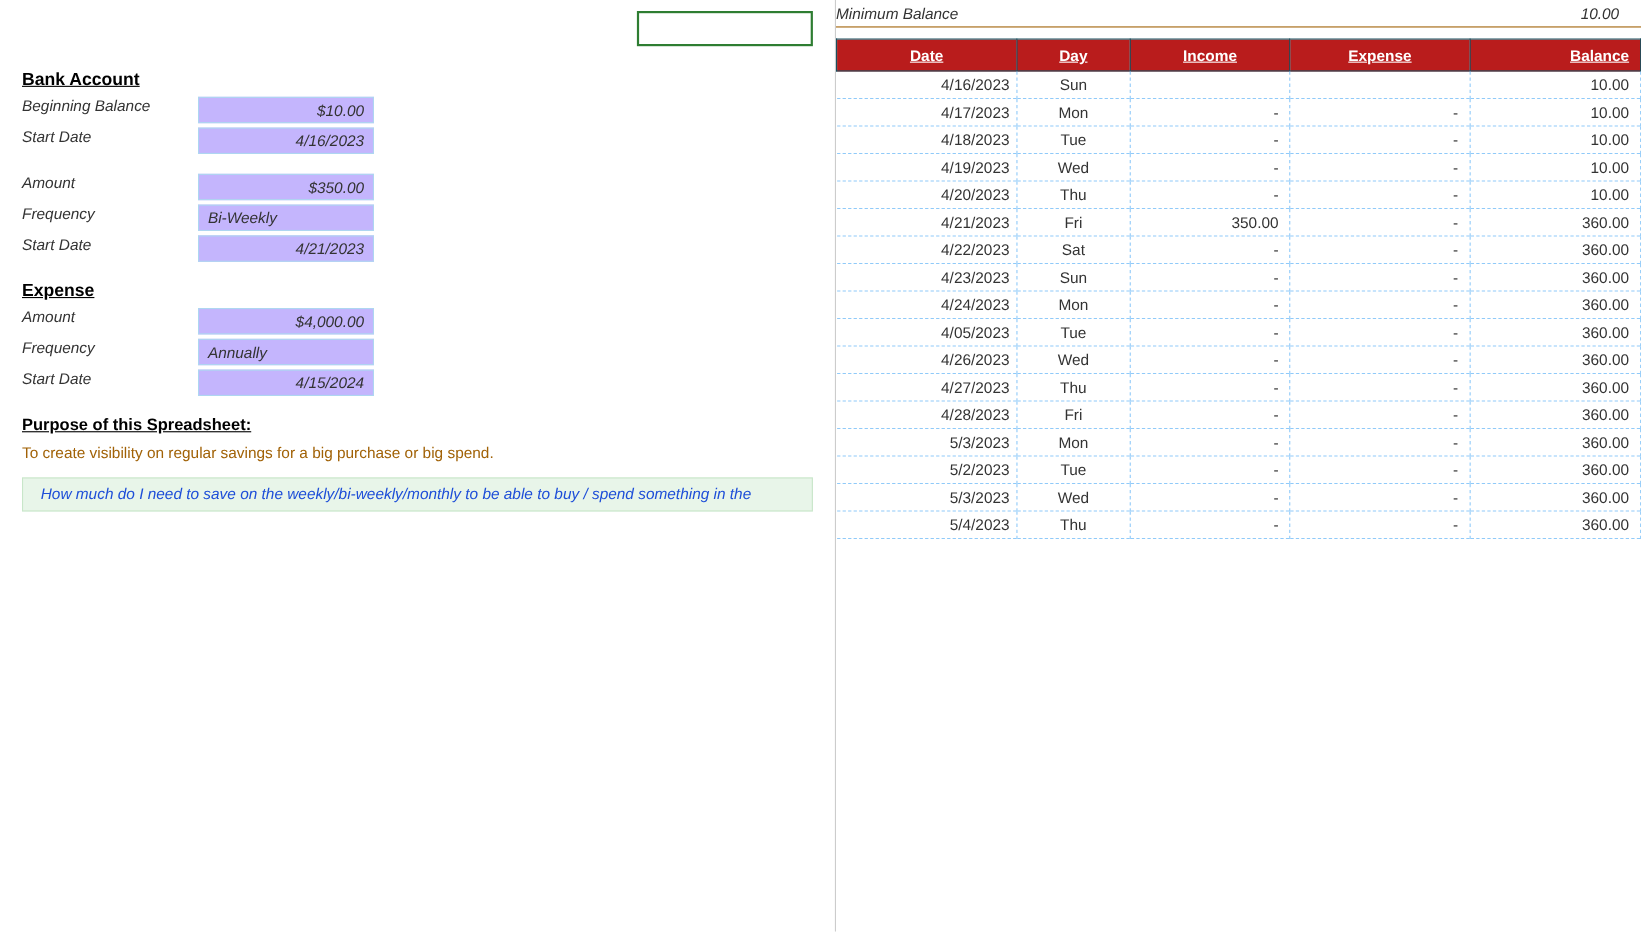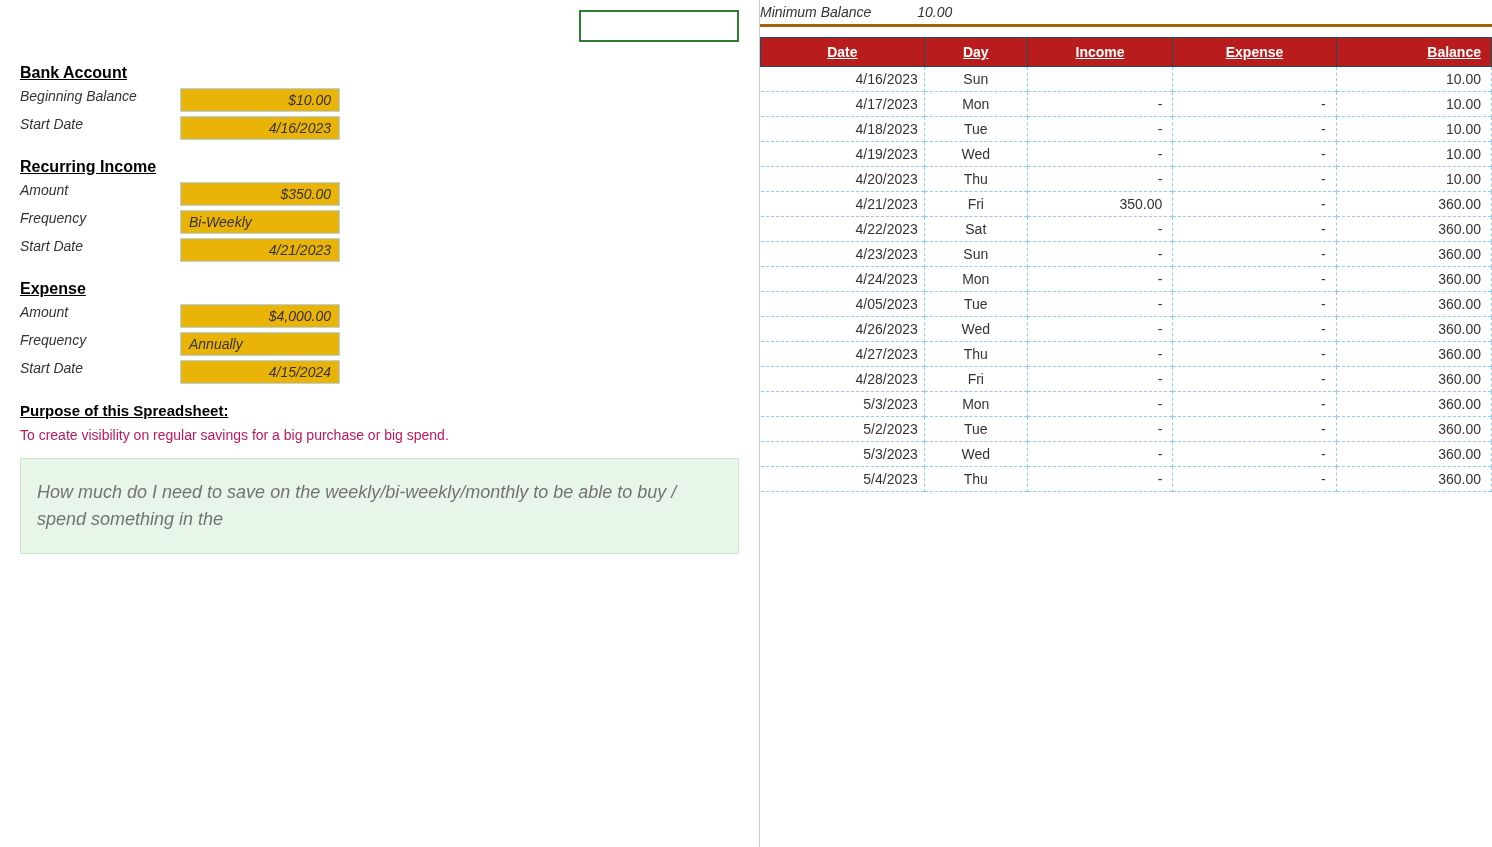--- a/index.html
+++ b/index.html
@@ -28,26 +28,26 @@
     }
     .right-panel {
       flex: 1;
       overflow-y: auto;
       overflow-x: hidden;
     }
 
     
     .top-bar {
       display: flex;
-      justify-content: flex-start;
+      justify-content: space-between;
       align-items: center;
       padding: 4px 20px 4px 0;
       font-style: italic;
       font-size: 14px;
-      border-bottom: 3px solid #a16207;
+      border-bottom: 1px solid #a16207;
       margin-bottom: 10px;
       gap: 36px;
     }
 
     
     .section {
       margin-bottom: 18px;
     }
     .section-title {
       font-weight: bold;
@@ -60,21 +60,21 @@
       align-items: flex-start;
       margin-bottom: 4px;
       font-style: italic;
     }
     .field-label {
       width: 160px;
       font-size: 14px;
       color: #333;
     }
     .field-value {
-      background: #eab308;
+      background: #c4b5fd;
       border: 1px solid #aed6f1;
       padding: 3px 8px;
       min-width: 160px;
       text-align: right;
       font-size: 14px;
       color: #333;
     }
     .field-value.text-left {
       text-align: left;
     }
@@ -85,30 +85,30 @@
     }
     .purpose-title {
       font-weight: bold;
       text-decoration: underline;
       font-size: 15px;
       margin-bottom: 6px;
     }
     .purpose-text {
       font-size: 14px;
       line-height: 1.5;
-      color: #be185d;
+      color: #a16207;
     }
     .italic-note {
       margin-top: 12px;
       background: #e8f5e9;
       border: 1px solid #c8e6c9;
-      padding: 20px 16px;
-      font-style: italic;
-      font-size: 18px;
-      color: #737373;
+      padding: 4px 16px;
+      font-style: italic;
+      font-size: 14px;
+      color: #1d4ed8;
       line-height: 1.5;
     }
 
     
     .data-table {
       width: 100%;
       border-collapse: collapse;
       font-size: 14px;
     }
     .data-table thead tr {
@@ -187,21 +187,20 @@
         <span class="field-label">Beginning Balance</span>
         <span class="field-value">$10.00</span>
       </div>
       <div class="field-row">
         <span class="field-label">Start Date</span>
         <span class="field-value">4/16/2023</span>
       </div>
     </div>
 
     <div class="section">
-      <div class="section-title">Recurring Income</div>
       <div class="field-row">
         <span class="field-label">Amount</span>
         <span class="field-value">$350.00</span>
       </div>
       <div class="field-row">
         <span class="field-label">Frequency</span>
         <span class="field-value text-left">Bi-Weekly</span>
       </div>
       <div class="field-row">
         <span class="field-label">Start Date</span>

